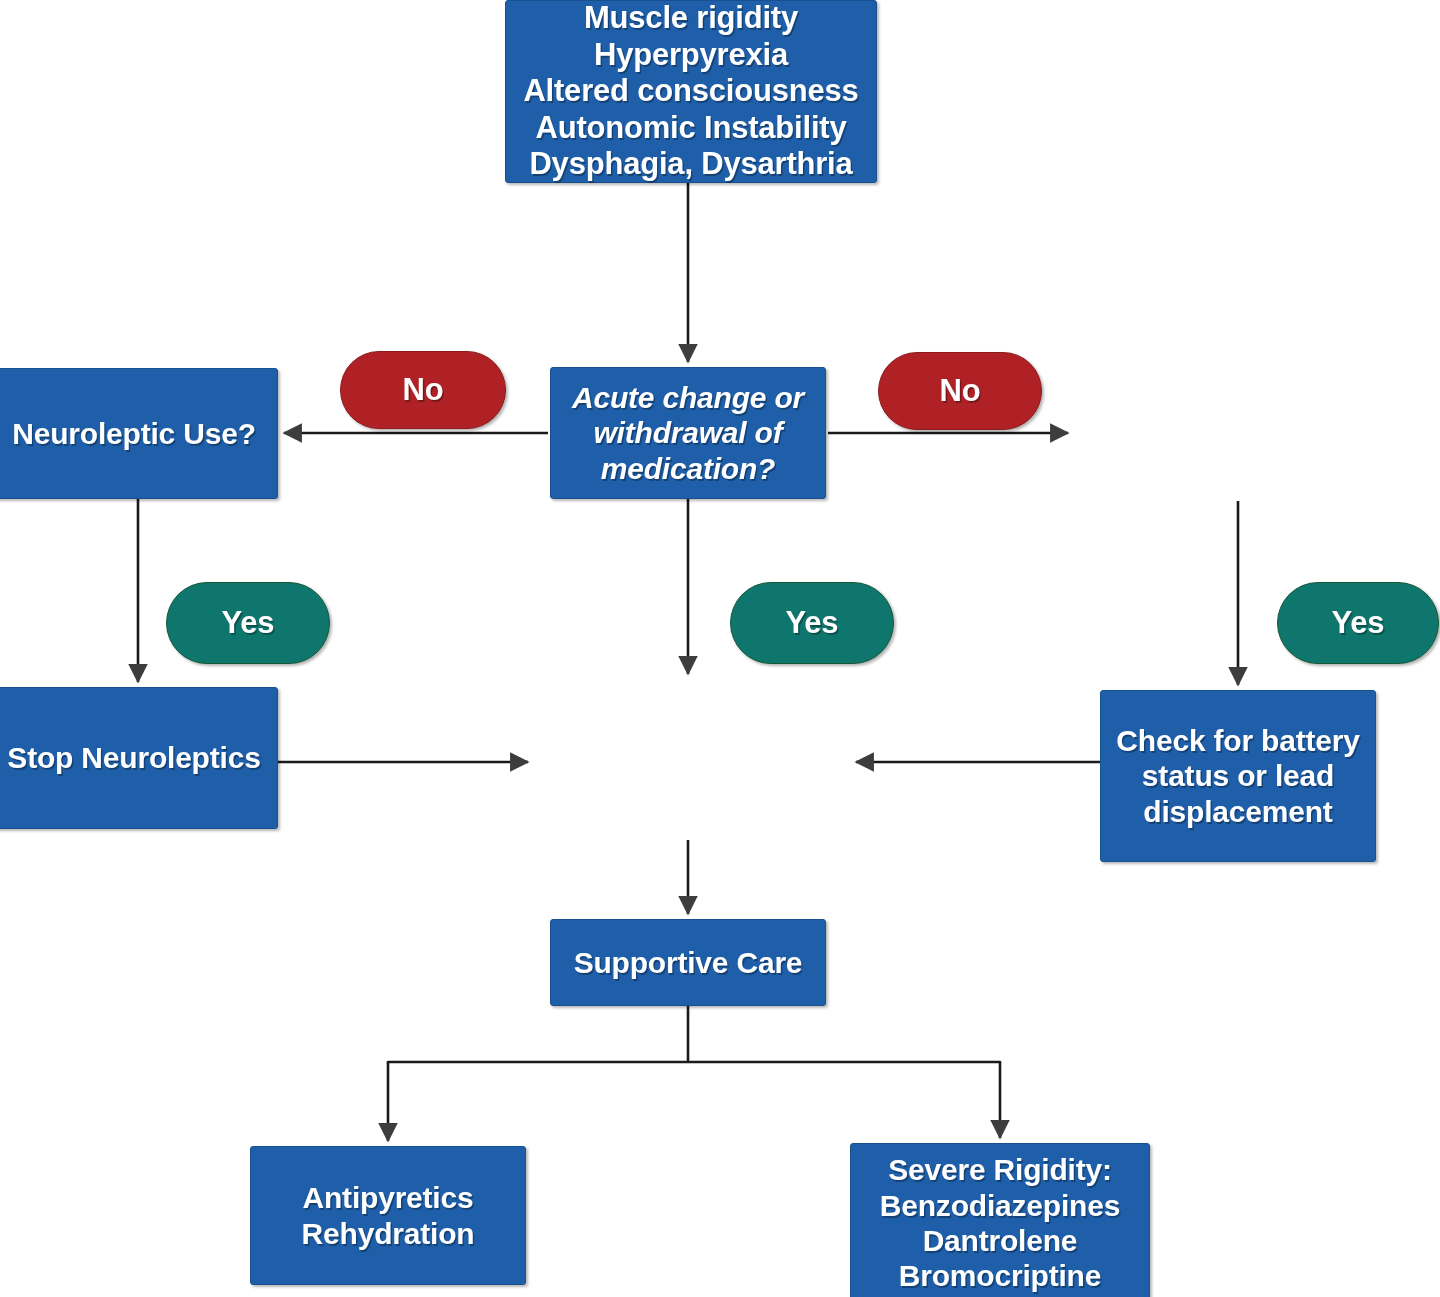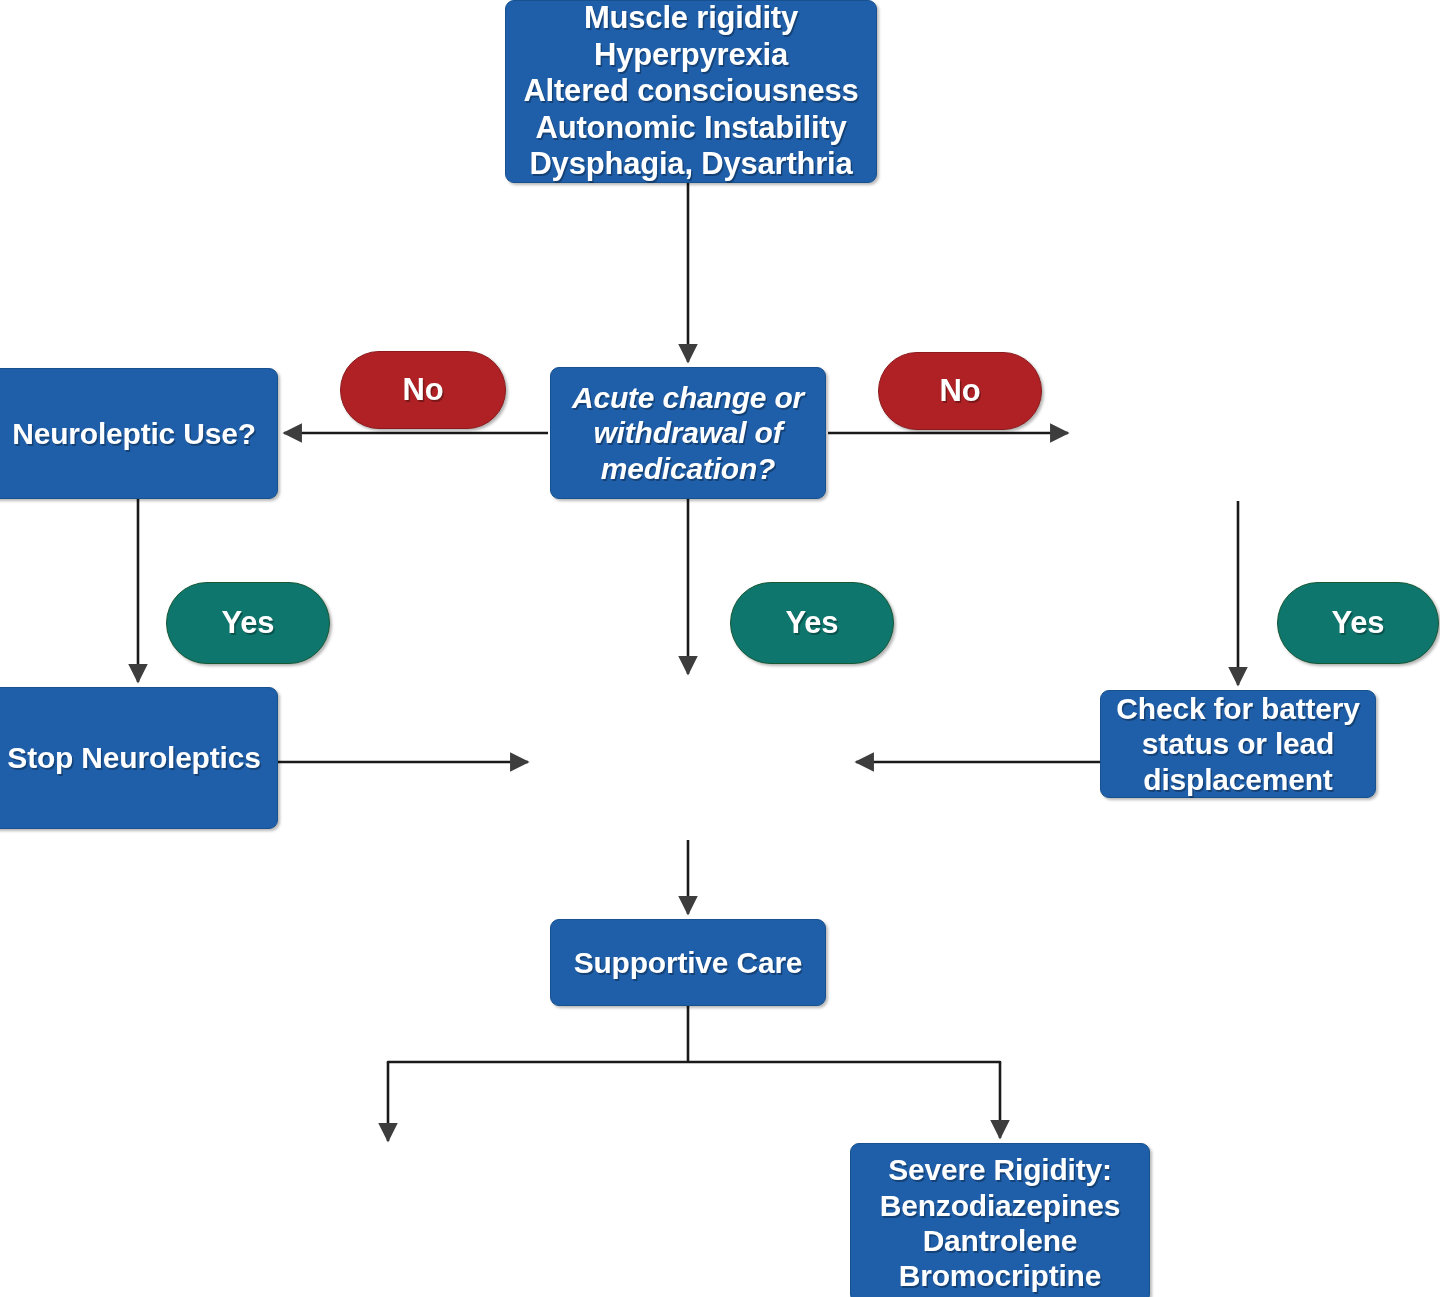--- a/index.html
+++ b/index.html
@@ -36,21 +36,21 @@
     font-weight: bold;
     line-height: 1.18;
     white-space: pre-line;
     letter-spacing: -0.2px;
     text-shadow: 1.5px 1.5px 0 rgba(0,0,0,0.30);
     z-index: 2;
   }
   .box {
     background: #1F5FA9;
     border: 1.5px solid #17518f;
-    border-radius: 9px;
+    border-radius: 3px;
     font-size: 30px;
     box-shadow: 2px 2px 3px rgba(0,0,0,0.28);
     padding: 4px 8px;
   }
   .pill {
     border-radius: 999px;
     font-size: 31px;
     box-shadow: 2px 2px 3px rgba(0,0,0,0.30);
     margin-top: 28px;
   }
@@ -133,26 +133,28 @@
   <div class="node box" style="left:550px; top:367px; width:276px; height:132px; font-size:30px;font-style:italic;">Acute change or
 withdrawal of
 medication?</div>
 
   <div class="node box" style="left:-10px; top:368px; width:288px; height:131px; font-size:30px; border-top-left-radius:0; border-bottom-left-radius:0;">Neuroleptic Use?</div>
 
 
   <div class="node box" style="left:-10px; top:687px; width:288px; height:142px; font-size:30px; border-top-left-radius:0; border-bottom-left-radius:0;">Stop Neuroleptics</div>
 
 
-  <div class="node box" style="left:1100px; top:690px; width:276px; height:108px; font-size:30px;">Check for battery
+  <div class="node box" style="left:1100px; top:690px; width:276px; height:172px; font-size:30px;">Check for battery
 status or lead
 displacement</div>
 
   <div class="node box" style="left:550px; top:919px; width:276px; height:87px; font-size:30px;text-align:center;">Supportive Care</div>
 
+  <div class="node box" style="left:250px; top:1146px; width:276px; height:139px; font-size:30px;">Antipyretics
+Rehydration</div>
 
   <div class="node box" style="left:850px; top:1143px; width:300px; height:160px; font-size:30px;">Severe Rigidity:
 Benzodiazepines
 Dantrolene
 Bromocriptine</div>
 
   <div class="node pill pill-no" style="left:340px; top:323px; width:166px; height:78px;">No</div>
 
   <div class="node pill pill-no" style="left:878px; top:324px; width:164px; height:78px;">No</div>
 

